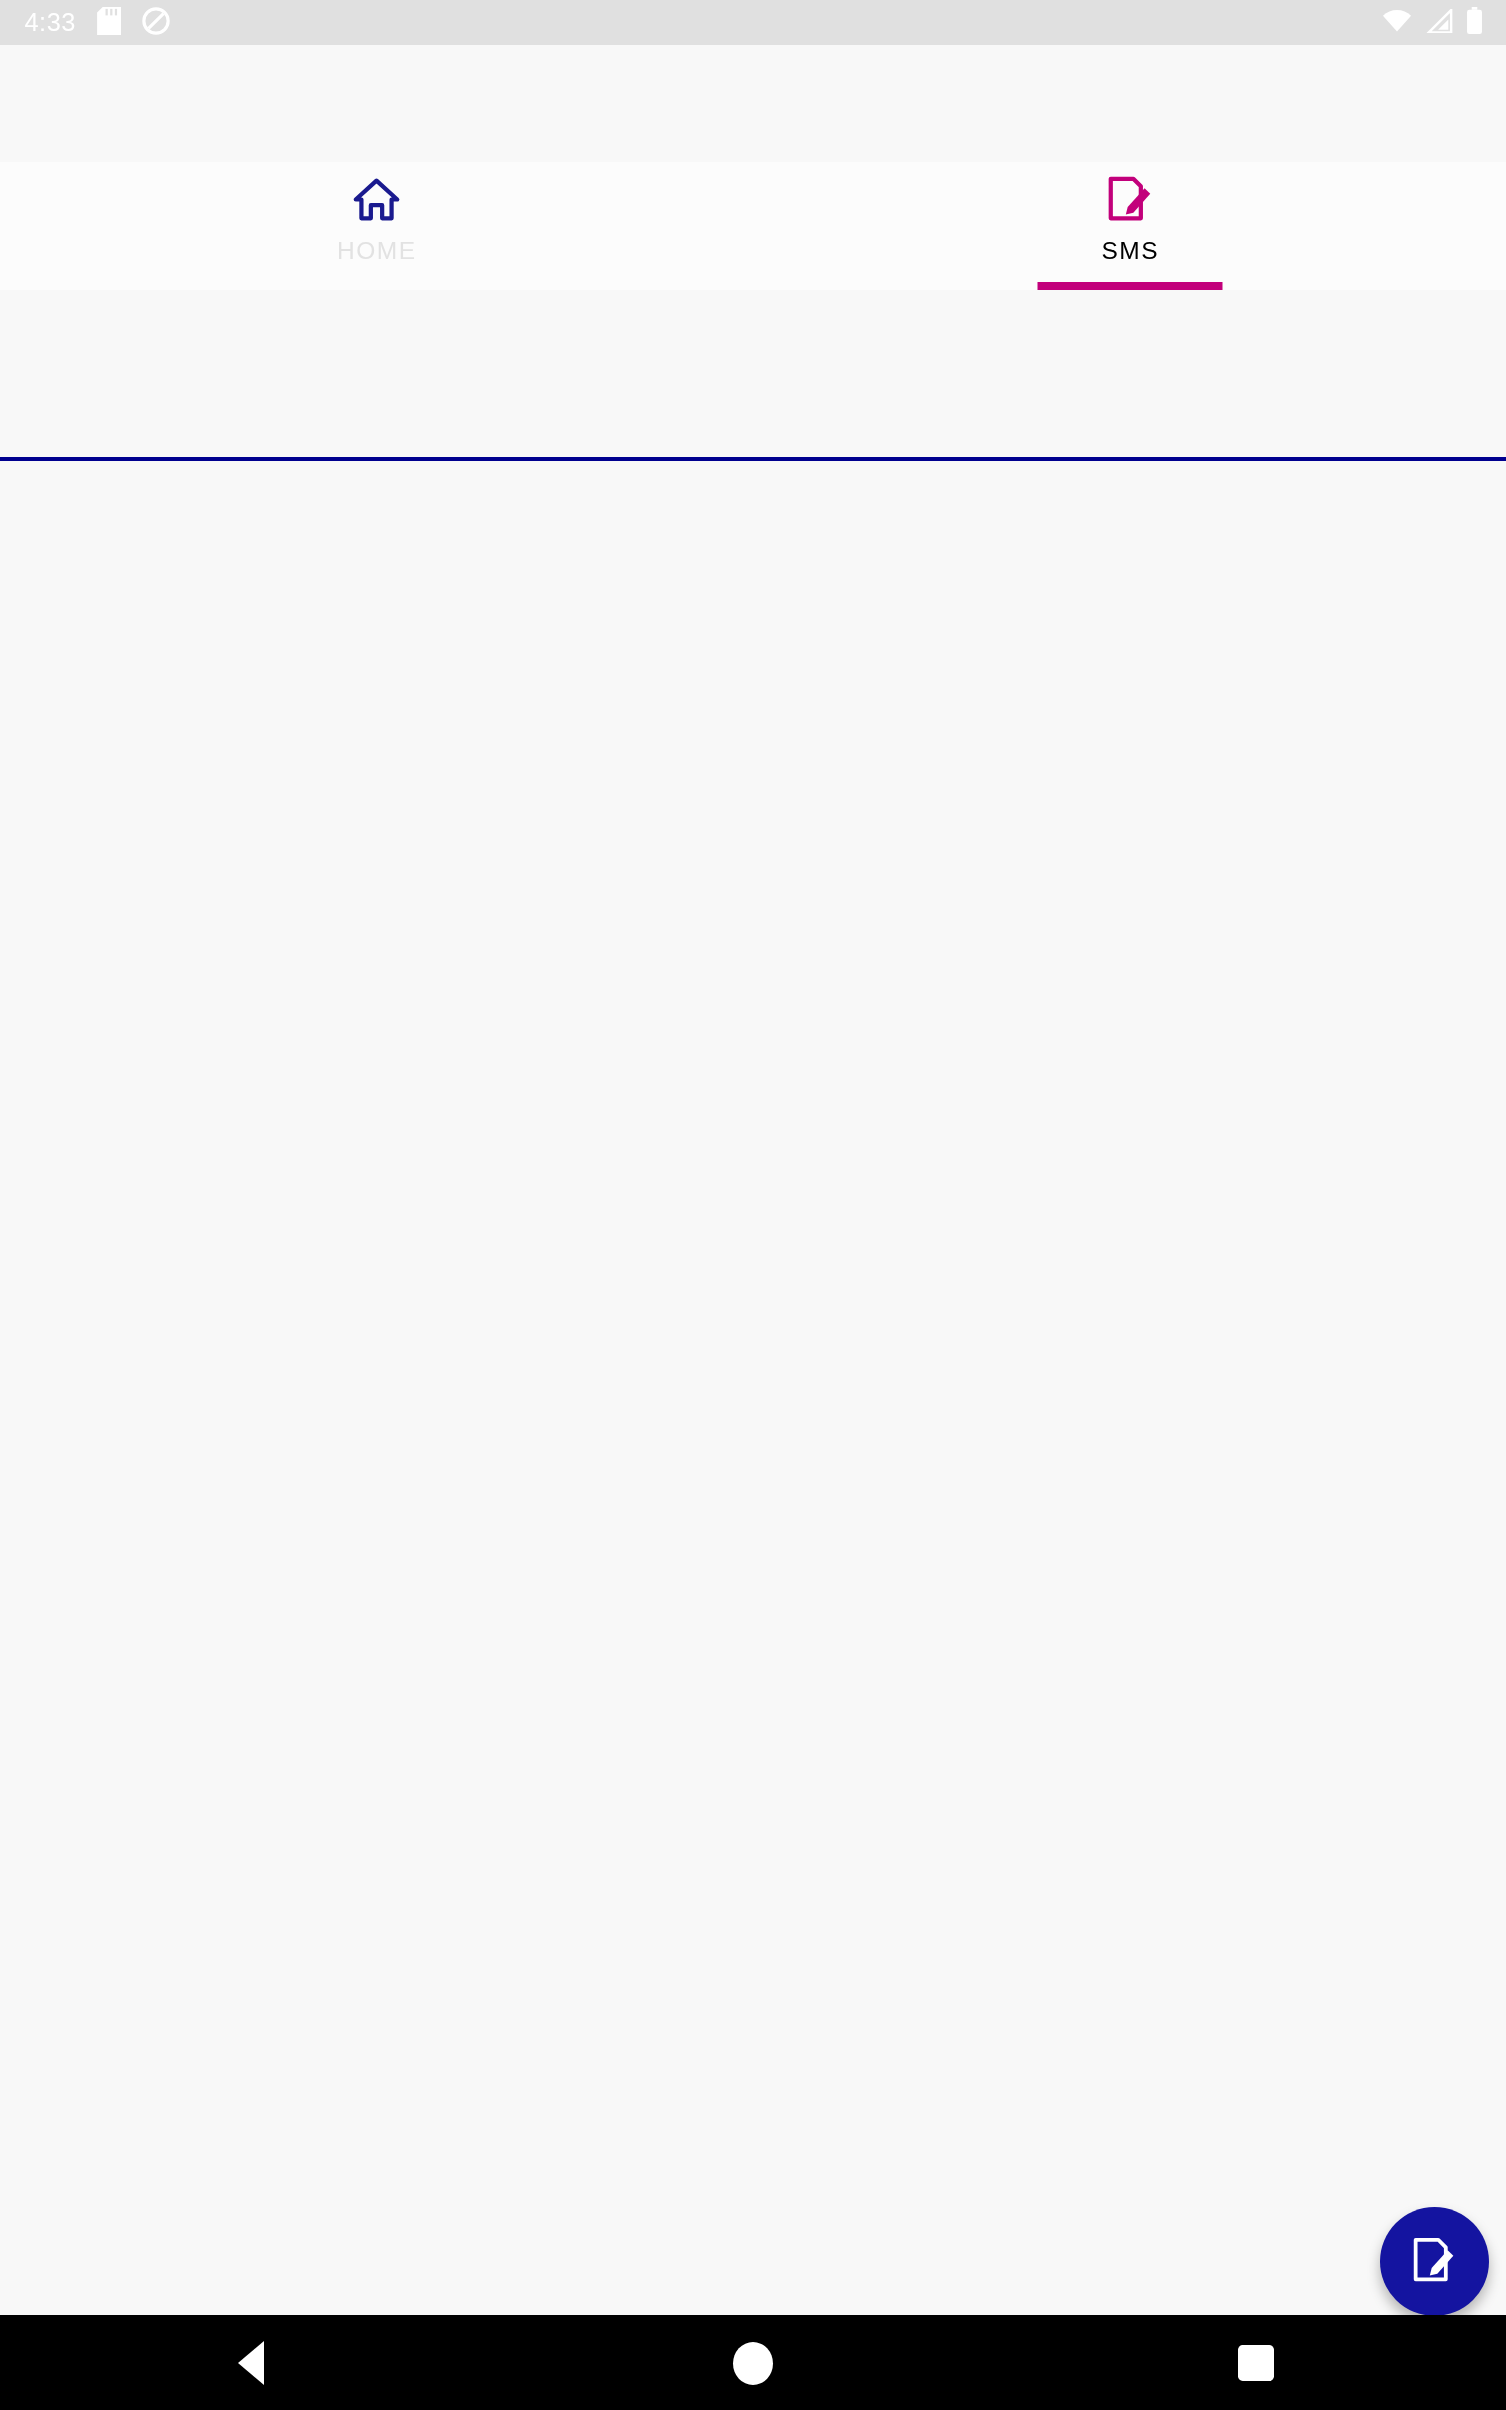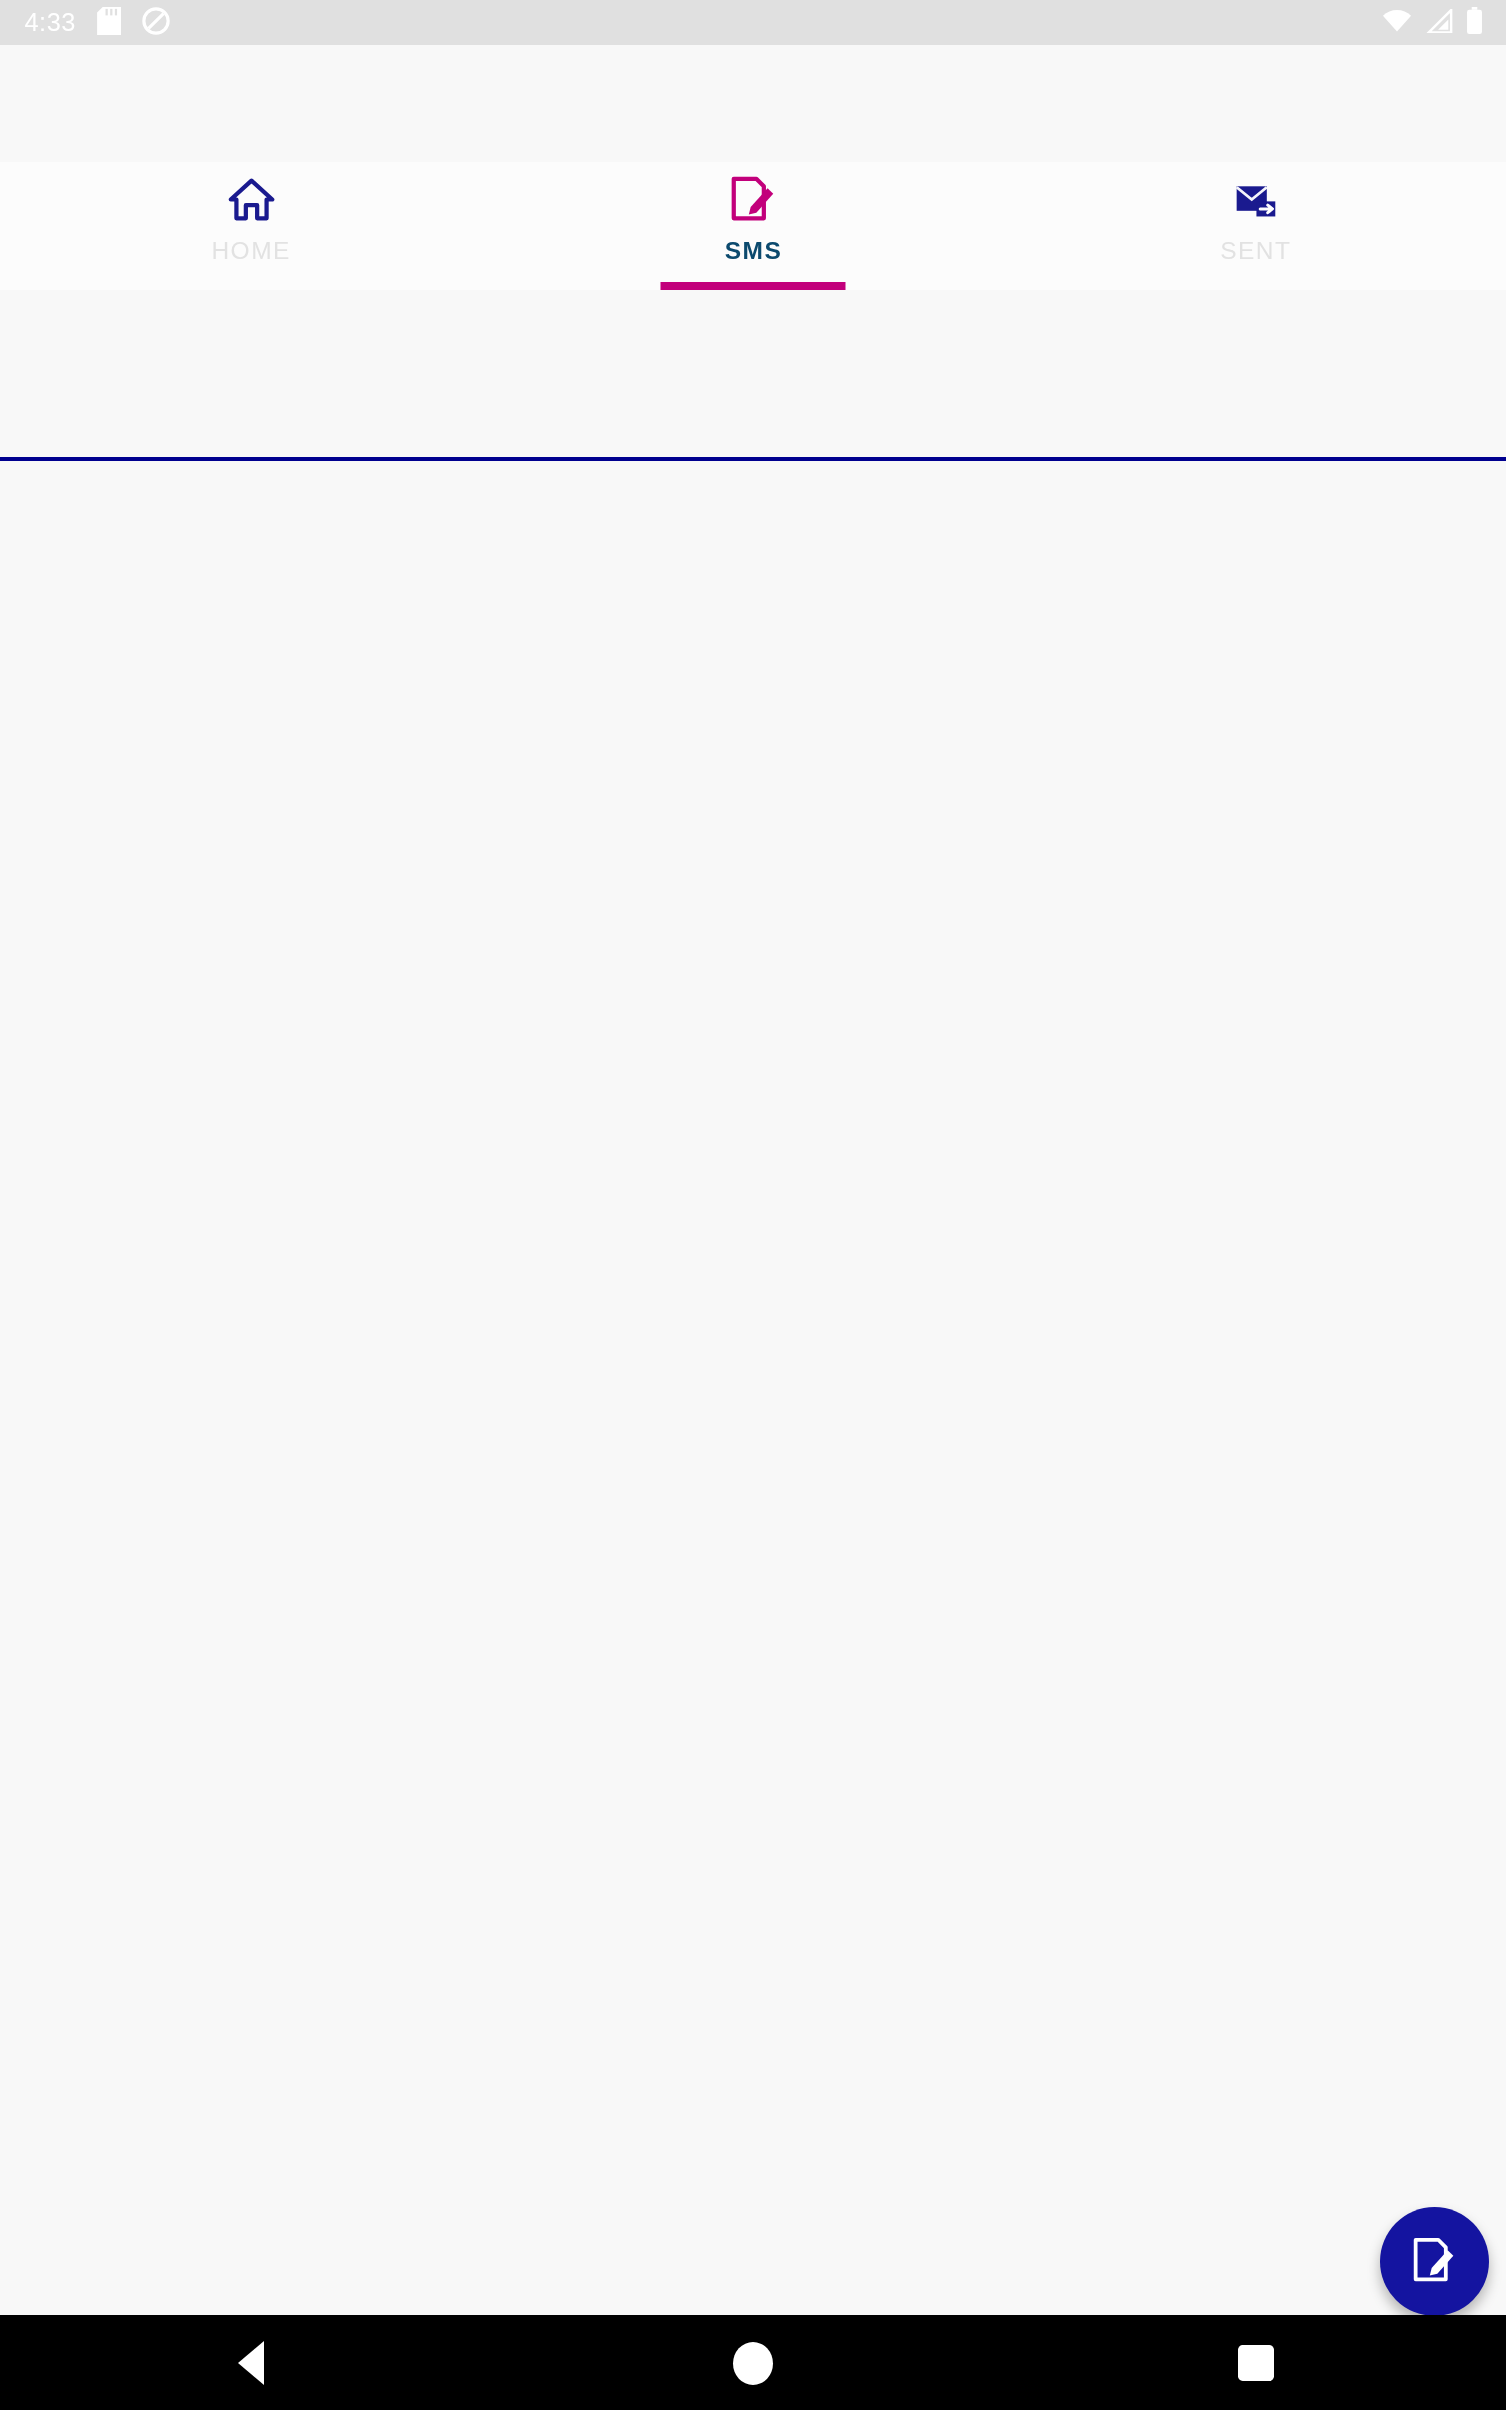--- a/index.html
+++ b/index.html
@@ -39,21 +39,21 @@
   .tab{
     flex:1 1 0; position:relative;
     display:flex; flex-direction:column; align-items:center; justify-content:flex-start;
     padding-top:13px;
   }
   .tab-icon{ height:49px; display:flex; align-items:center; justify-content:center; }
   .tab-label{
     margin-top:13px; font-size:24.5px; letter-spacing:1.5px;
     color:#e2e2e2; font-weight:400;
   }
-  .tab.active .tab-label{ color:#0c4a6e;font-weight:bold; }
+  .tab.active .tab-label{ color:#000000; }
   .tab-indicator{
     position:absolute; bottom:0; left:50%; transform:translateX(-50%);
     width:185px; height:8.5px; background:#c2007b; border-radius:0;
   }
 
   
   .section{
     position:absolute; left:0; top:290px; width:1507px; height:169px;
     background:#f8f8f8;
   }
@@ -154,31 +154,20 @@
           <path d="M4 4 H28 L36 12 V46 H4 Z" fill="none" stroke="#c2007b" stroke-width="4.5" stroke-linejoin="round"></path>
           <path d="M22 34 L40 14 L46 20 L28 40 L20 42 Z" fill="#c2007b"></path>
         </svg>
       </div>
       <div class="tab-label">SMS</div>
       <div class="tab-indicator"></div>
     </div>
 
 
 
-    <div class="tab">
-      <div class="tab-icon">
-        <svg width="51" height="49" viewBox="0 0 54 52">
-          <rect x="7" y="12" width="32" height="26" fill="#1a1a8f"></rect>
-          <path d="M7 13 L23 26 L39 13" fill="none" stroke="#f4f4fb" stroke-width="3"></path>
-          <rect x="28" y="28" width="20" height="16" fill="#1a1a8f"></rect>
-          <path d="M32 36 H44 M40 32 L45 36 L40 40" fill="none" stroke="#ffffff" stroke-width="3.2" stroke-linecap="round" stroke-linejoin="round"></path>
-        </svg>
-      </div>
-      <div class="tab-label">SENT</div>
-    </div>
 
   </div>
 
 
   <div class="divider"></div>
 
   <div class="body-area"></div>
 
   <div class="fab">
     <span>

